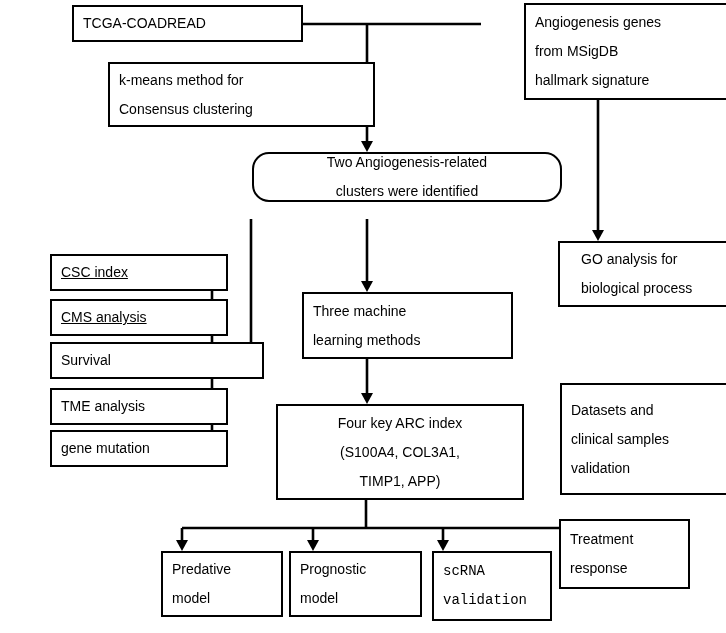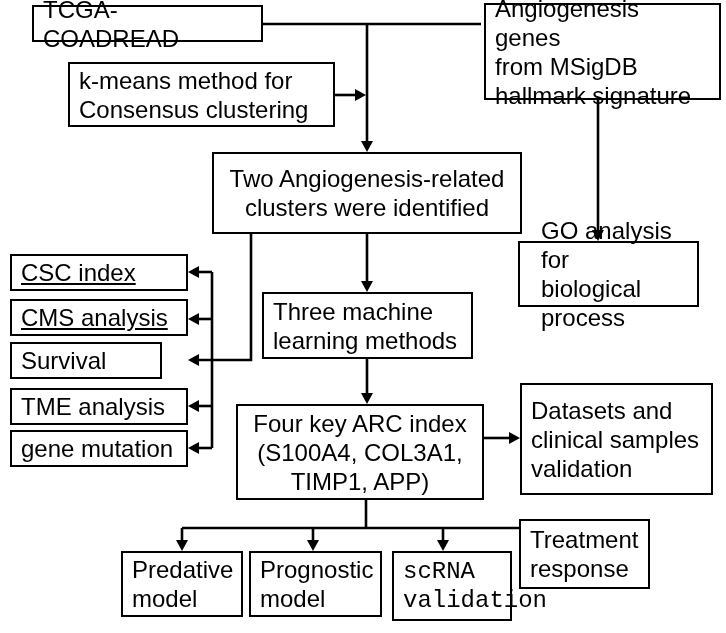--- a/index.html
+++ b/index.html
@@ -21,28 +21,29 @@
     position:absolute;left:0;top:0;width:726px;height:633px;
   }
   .connectors path{stroke:var(--line);stroke-width:2.6;fill:none;stroke-linejoin:miter;}
   .connectors polygon{fill:var(--line);stroke:none;}
   .node{
     position:absolute;
     box-sizing:border-box;
     border:2px solid var(--box-border);
     background:var(--box-background);
     color:var(--text);
-    font-size:24px;
+    font-size:14px;
     line-height:29px;
     display:flex;
     align-items:center;
     justify-content:flex-start;
     text-align:left;
     padding:2px 9px;
     white-space:pre-line;
+    margin-left:40px;
   }
   .node.center{
     justify-content:center;
     text-align:center;
     padding:2px 4px;
   }
 </style>
 </head>
 <body>
 
@@ -123,34 +124,34 @@
 
   <div class="node" style="left:32px;top:5px;width:231px;height:37px;">TCGA-COADREAD</div>
 
   <div class="node" style="left:68px;top:62px;width:267px;height:65px;">k-means method for
 Consensus clustering</div>
 
   <div class="node" style="left:484px;top:3px;width:237px;height:97px;">Angiogenesis genes
 from MSigDB
 hallmark signature</div>
 
-  <div class="node center" style="left:212px;top:152px;width:310px;height:82px;">Two Angiogenesis-related
+  <div class="node center" style="left:212px;top:152px;width:310px;height:50px;border-radius:17px;">Two Angiogenesis-related
 clusters were identified</div>
 
   <div class="node" style="left:518px;top:241px;width:181px;height:66px;padding-left:21px;">GO analysis for
 biological process</div>
 
   <div class="node" style="left:262px;top:292px;width:211px;height:67px;">Three machine
 learning methods</div>
 
   <div class="node" style="left:10px;top:254px;width:178px;height:37px;text-decoration:underline;">CSC index</div>
 
   <div class="node" style="left:10px;top:299px;width:178px;height:37px;text-decoration:underline;">CMS analysis</div>
 
-  <div class="node" style="left:10px;top:342px;width:152px;height:37px;">Survival</div>
+  <div class="node" style="left:10px;top:342px;width:214px;height:37px;">Survival</div>
 
   <div class="node" style="left:10px;top:388px;width:178px;height:37px;">TME analysis</div>
 
   <div class="node" style="left:10px;top:430px;width:178px;height:37px;">gene mutation</div>
 
   <div class="node center" style="left:236px;top:404px;width:248px;height:96px;">Four key ARC index
 (S100A4, COL3A1,
 TIMP1, APP)</div>
 
   <div class="node" style="left:520px;top:383px;width:193px;height:112px;">Datasets and

